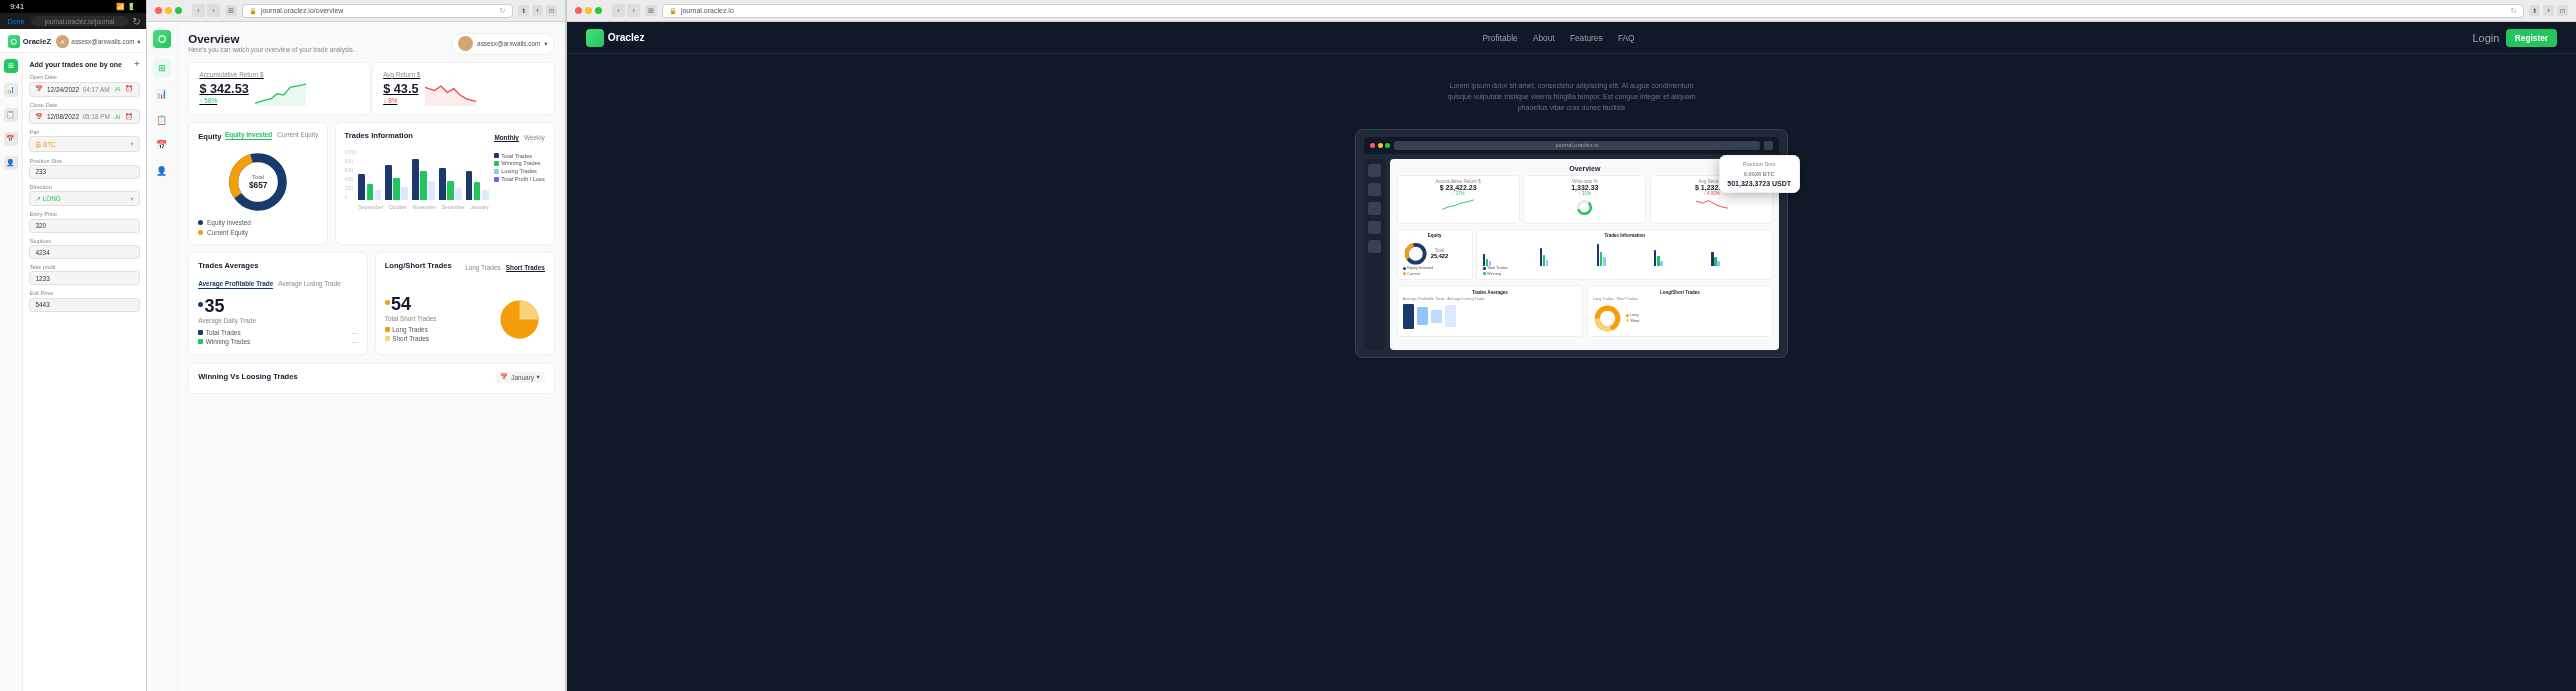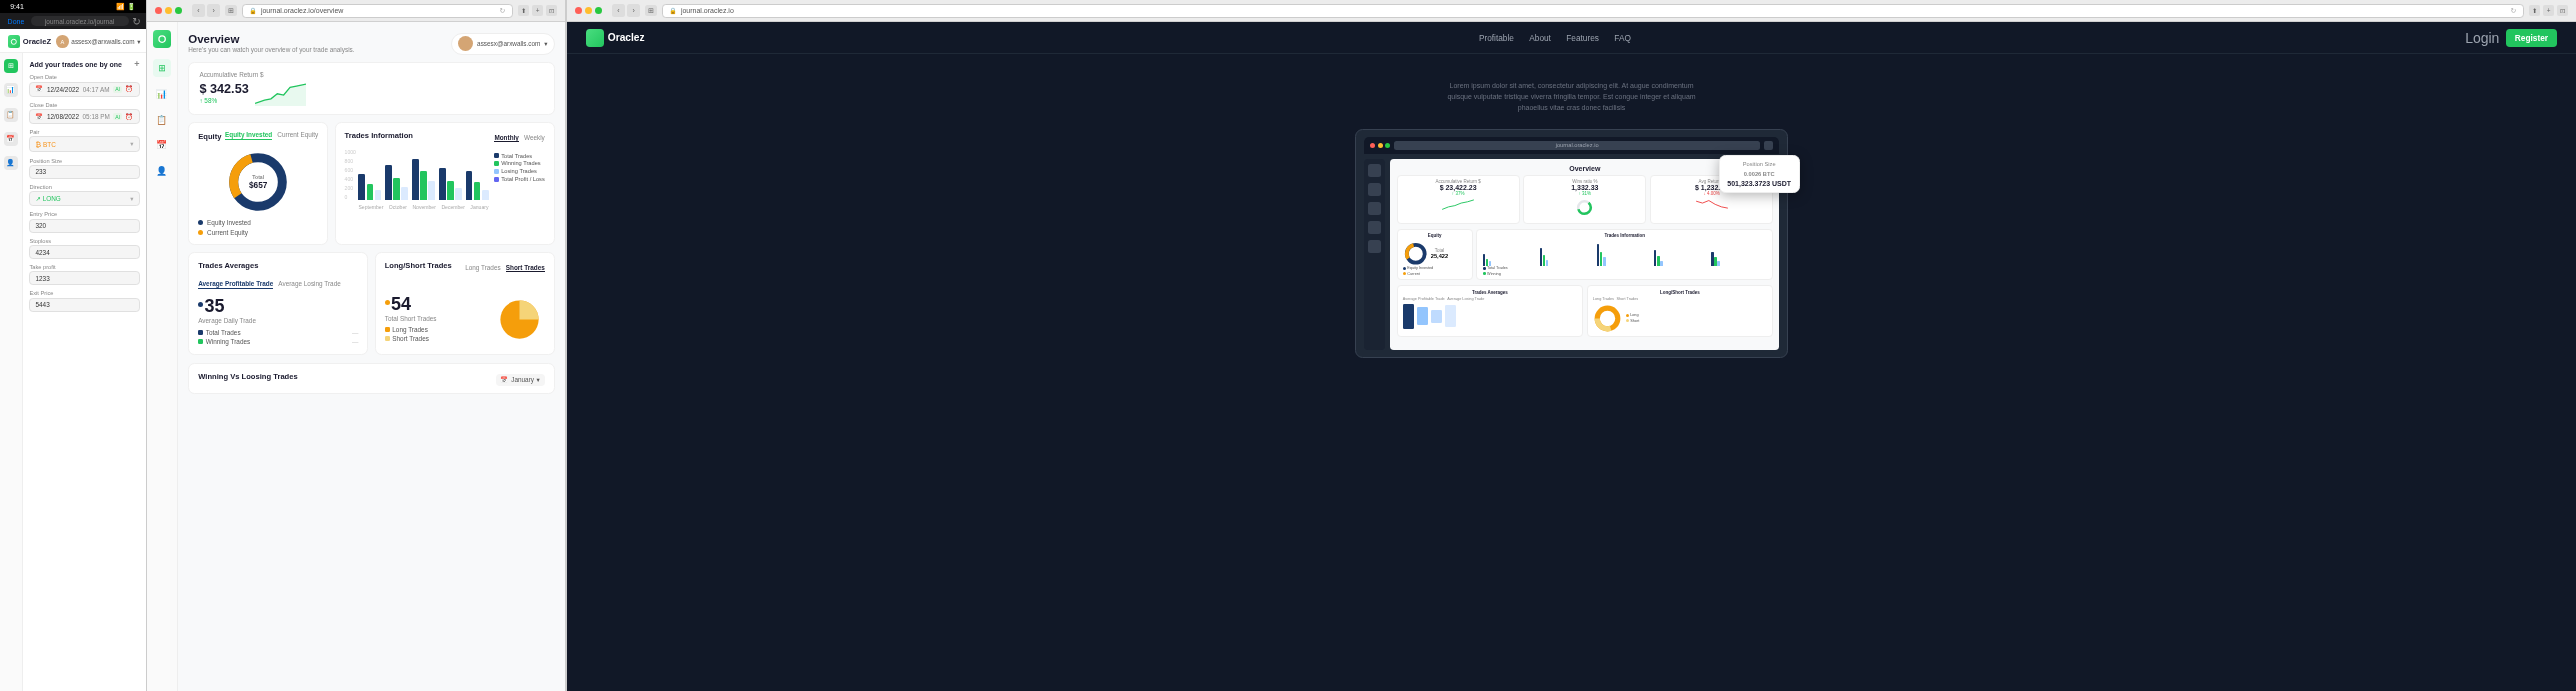--- a/index.html
+++ b/index.html
@@ -357,20 +357,21 @@
     .avatar-med {
       width: 15.3px;
       height: 15.3px;
       border-radius: 50%;
       background: #d4a574;
     }
     .stats-row {
       display: flex;
       gap: 1px;
       margin-bottom: 7.6px;
+      text-decoration: underline;
     }
     .stat-card {
       background: #fff;
       border-radius: 6.4px;
       padding: 7.6px 10.2px;
       flex: 1;
       border: 0.6px solid #f0f0f0;
     }
     .stat-label {
       font-size: 6.4px;
@@ -676,21 +677,21 @@
       align-items: center;
     }
     .win-vs-loss-card {
       background: #fff;
       border-radius: 6.4px;
       padding: 7.6px 9px;
       margin-bottom: 7.6px;
       border: 0.6px solid #f0f0f0;
       display: flex;
       justify-content: space-between;
-      align-items: flex-end;
+      align-items: flex-start;
     }
     .report-tabs {
       display: flex;
       gap: 3.8px;
     }
     .report-tab {
       font-size: 5.7px;
       color: #888;
       padding: 1.3px 3.8px;
       border-radius: 2.5px;
@@ -764,21 +765,21 @@
     .landing-nav-link {
       font-size: 8.3px;
       color: #9ca3af;
     }
     .landing-nav-actions {
       display: flex;
       gap: 6.4px;
       align-items: center;
     }
     .landing-login {
-      font-size: 14px;
+      font-size: 11px;
       color: #9ca3af;
     }
     .landing-register {
       background: #22c55e;
       color: #fff;
       font-size: 8.3px;
       font-weight: 600;
       padding: 3.8px 9px;
       border-radius: 3.8px;
     }
@@ -1225,20 +1226,33 @@
               <div class="stat-change">↑ <span>58%</span></div>
             </div>
             <svg width="51" height="25.5" viewBox="0 0 80 40">
               <polyline points="0,35 15,30 25,28 35,20 45,22 55,10 65,8 80,5" fill="none" stroke="#22c55e" stroke-width="2"></polyline>
               <polygon points="0,35 15,30 25,28 35,20 45,22 55,10 65,8 80,5 80,40 0,40" fill="rgba(34,197,94,0.1)"></polygon>
             </svg>
           </div>
         </div>
 
 
+        <div class="stat-card">
+          <div class="stat-label">Avg Return $</div>
+          <div style="display:flex;gap:6.4px;align-items:center;">
+            <div>
+              <div class="stat-value">$ 43.5</div>
+              <div class="stat-change neg">↓ <span>8%</span></div>
+            </div>
+            <svg width="51" height="25.5" viewBox="0 0 80 40">
+              <polyline points="0,10 15,15 25,8 35,18 45,12 55,22 65,28 80,32" fill="none" stroke="#ef4444" stroke-width="2"></polyline>
+              <polygon points="0,10 15,15 25,8 35,18 45,12 55,22 65,28 80,32 80,40 0,40" fill="rgba(239,68,68,0.1)"></polygon>
+            </svg>
+          </div>
+        </div>
       </div>
 
       <div class="charts-row">
 
         <div class="equity-card">
           <div style="display:flex;justify-content:space-between;align-items:center;margin-bottom:3.8px;">
             <span class="card-title">Equity</span>
             <div class="card-tabs">
               <span class="card-tab active">Equity Invested</span>
               <span class="card-tab">Current Equity</span>

